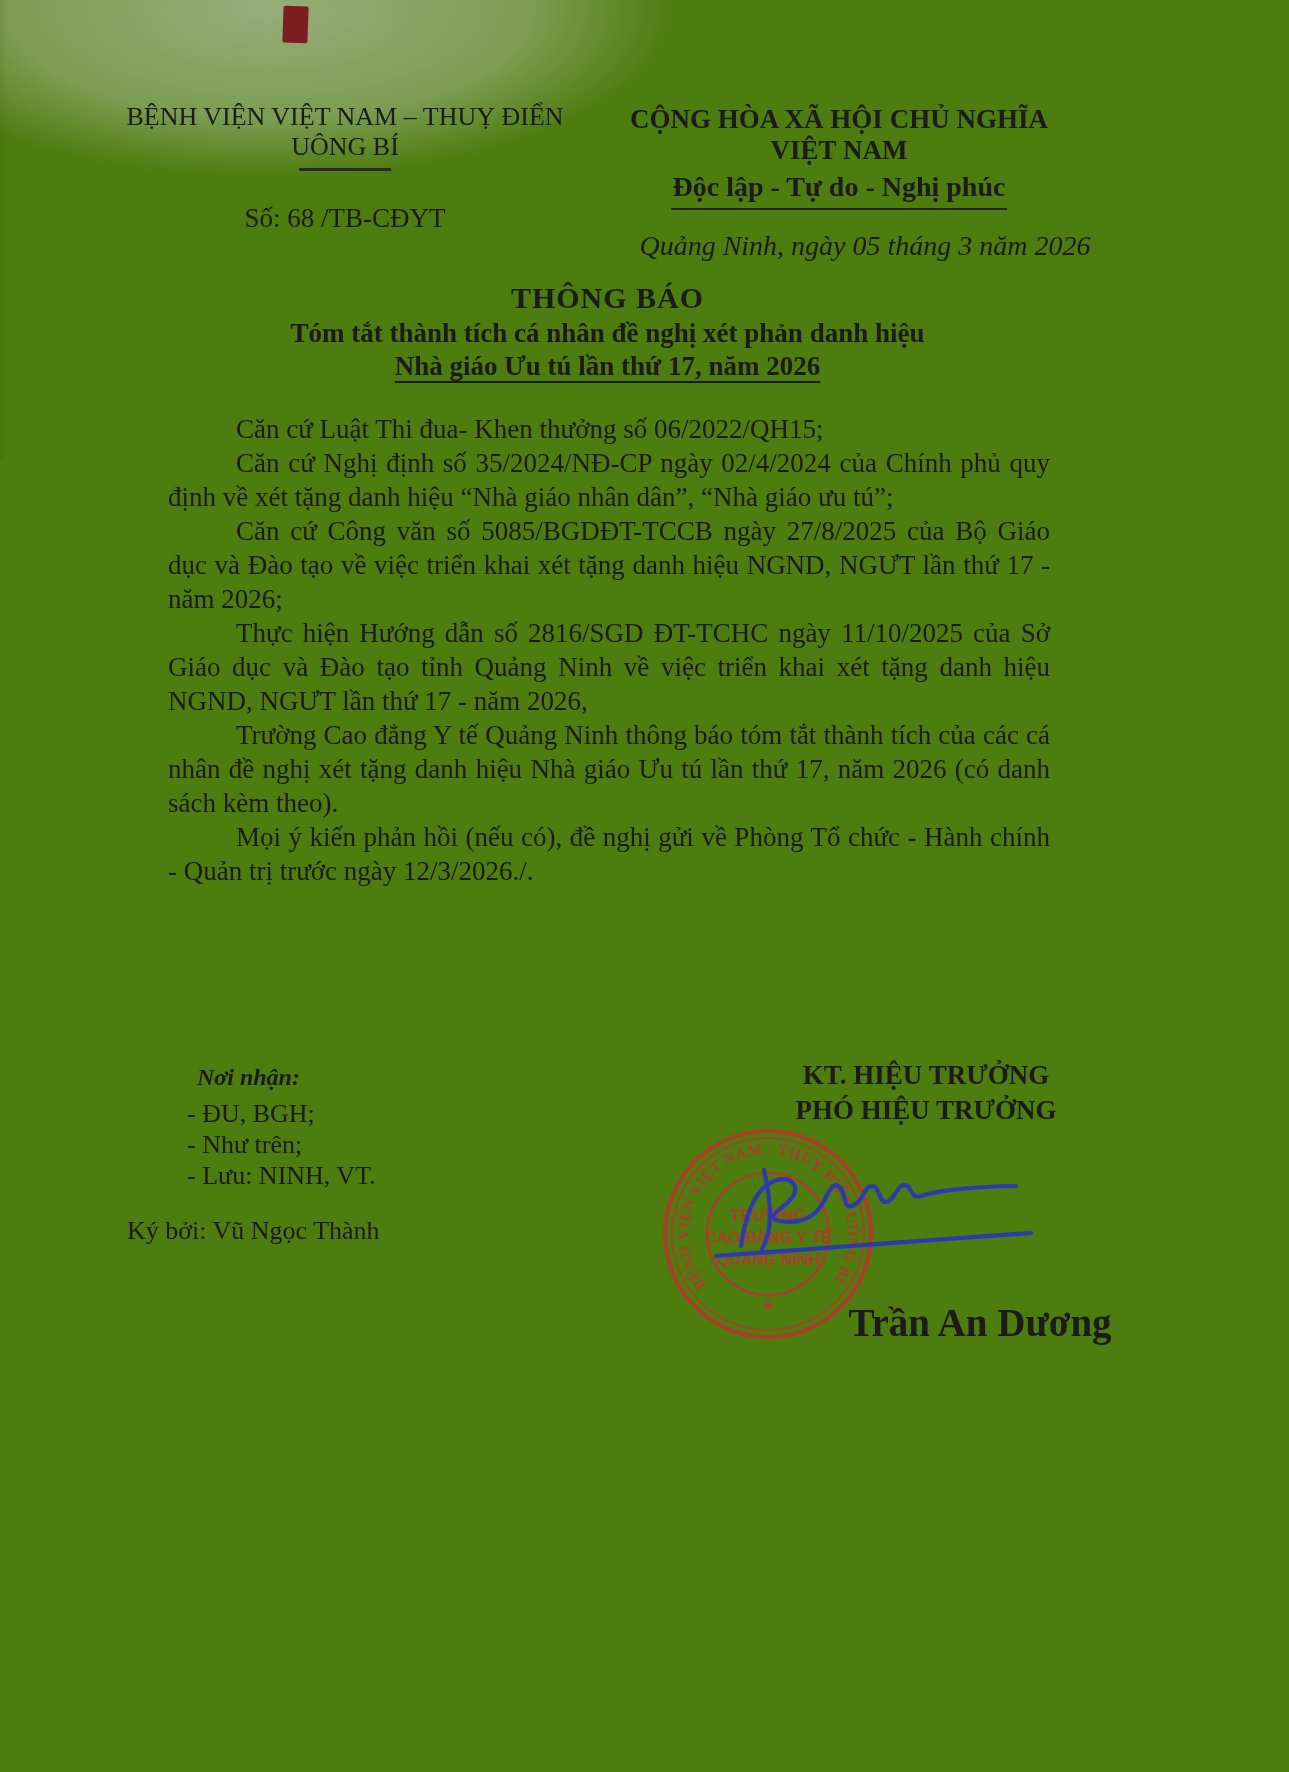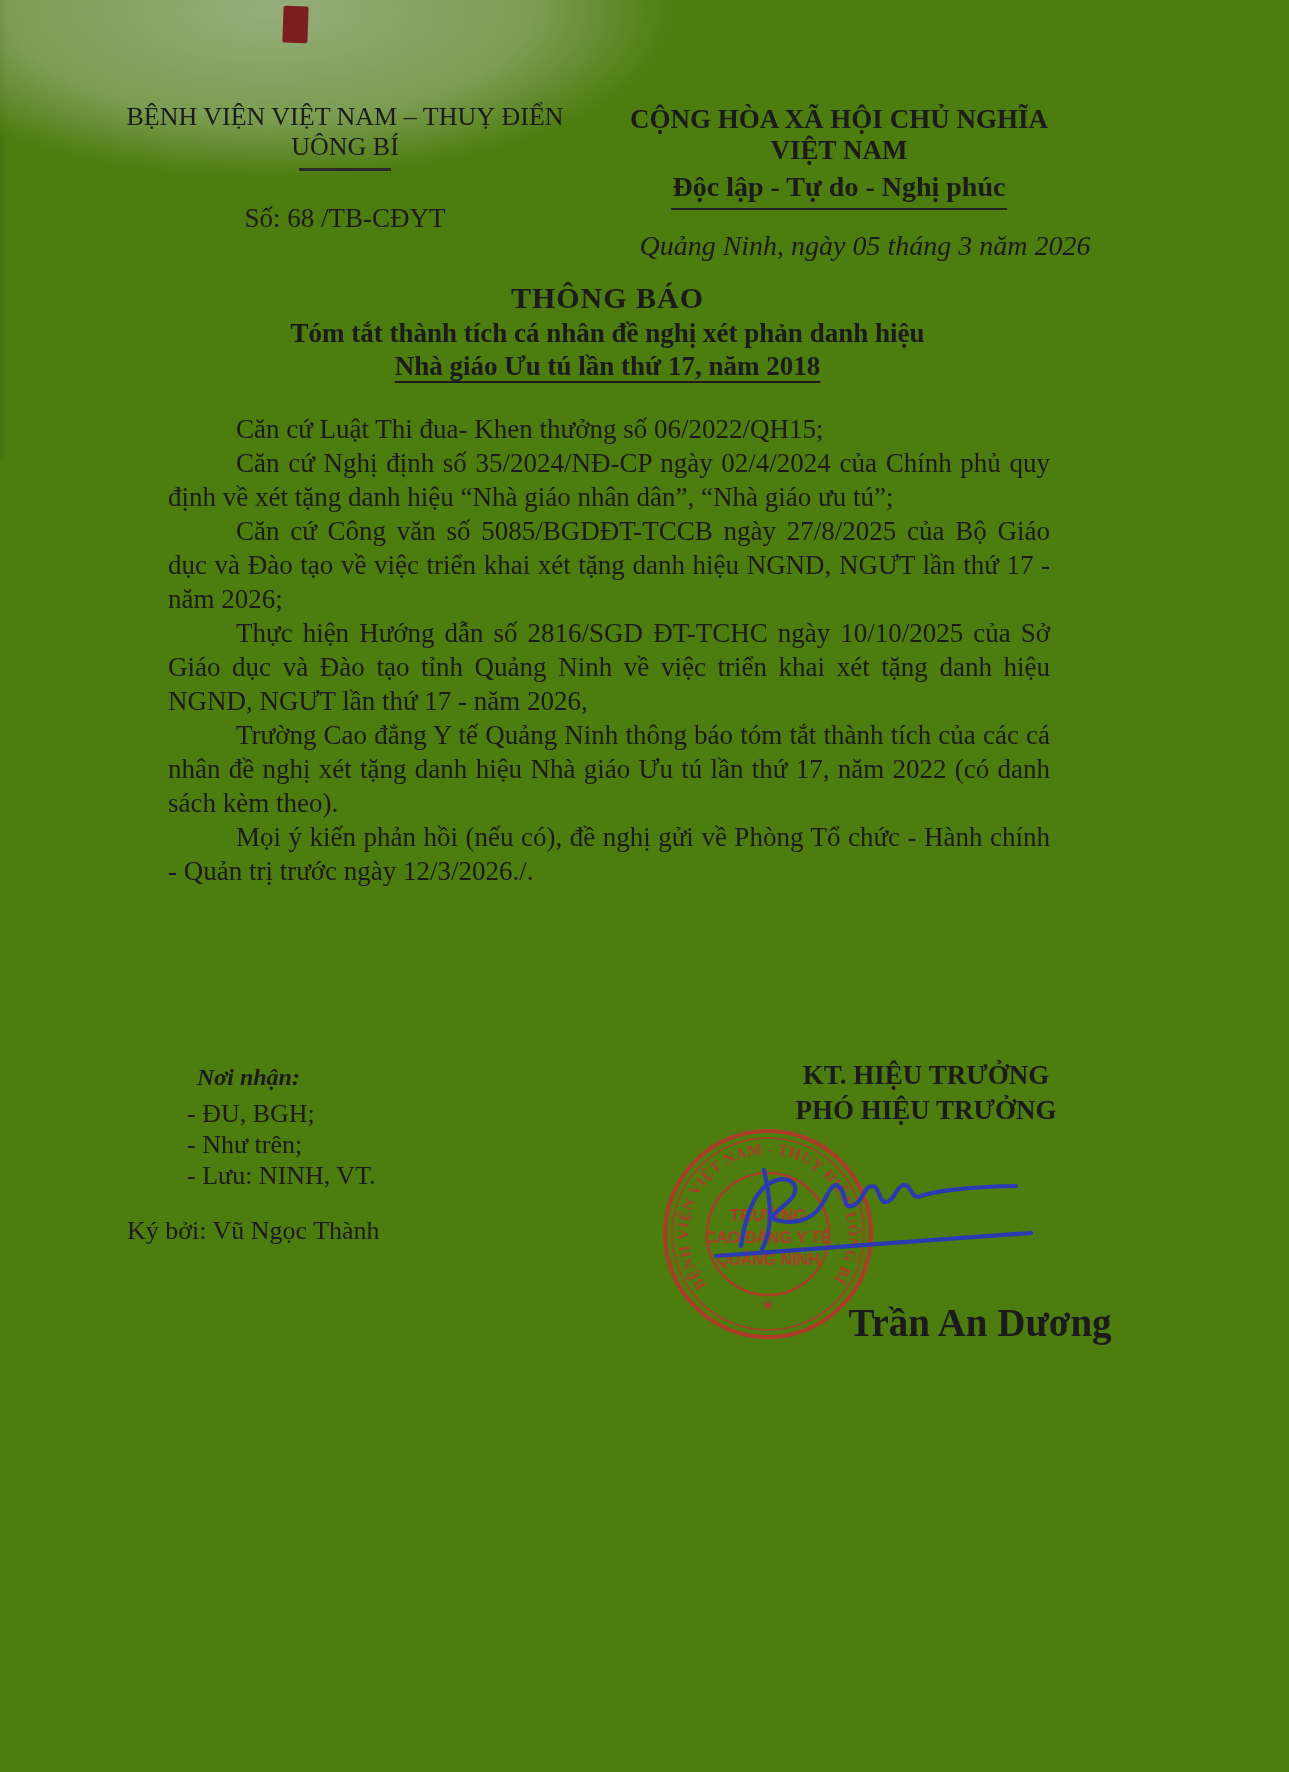--- a/index.html
+++ b/index.html
@@ -68,29 +68,29 @@
 
   <div class="nat">
     <div class="nat-republic">CỘNG HÒA XÃ HỘI CHỦ NGHĨA VIỆT NAM</div>
     <div><span class="nat-motto">Độc lập - Tự do - Nghị phúc</span></div>
     <div class="nat-date">Quảng Ninh, ngày 05 tháng 3 năm 2026</div>
   </div>
 
   <div class="title">
     <div class="title-h">THÔNG BÁO</div>
     <div class="title-s1">Tóm tắt thành tích cá nhân đề nghị xét phản danh hiệu</div>
-    <div class="title-s2">Nhà giáo Ưu tú lần thứ 17, năm 2018</div>
+    <div class="title-s2">Nhà giáo Ưu tú lần thứ 17, năm 2026</div>
   </div>
 
   <div class="body-text">
     <p>Căn cứ Luật Thi đua- Khen thưởng số 06/2022/QH15;</p>
     <p>Căn cứ Nghị định số 35/2024/NĐ-CP ngày 02/4/2024 của Chính phủ quy định về xét tặng danh hiệu “Nhà giáo nhân dân”, “Nhà giáo ưu tú”;</p>
     <p>Căn cứ Công văn số 5085/BGDĐT-TCCB ngày 27/8/2025 của Bộ Giáo dục và Đào tạo về việc triển khai xét tặng danh hiệu NGND, NGƯT lần thứ 17 - năm 2026;</p>
-    <p>Thực hiện Hướng dẫn số 2816/SGD ĐT-TCHC ngày 10/10/2025 của Sở Giáo dục và Đào tạo tỉnh Quảng Ninh về việc triển khai xét tặng danh hiệu NGND, NGƯT lần thứ 17 - năm 2026,</p>
-    <p>Trường Cao đẳng Y tế Quảng Ninh thông báo tóm tắt thành tích của các cá nhân đề nghị xét tặng danh hiệu Nhà giáo Ưu tú lần thứ 17, năm 2022 (có danh sách kèm theo).</p>
+    <p>Thực hiện Hướng dẫn số 2816/SGD ĐT-TCHC ngày 11/10/2025 của Sở Giáo dục và Đào tạo tỉnh Quảng Ninh về việc triển khai xét tặng danh hiệu NGND, NGƯT lần thứ 17 - năm 2026,</p>
+    <p>Trường Cao đẳng Y tế Quảng Ninh thông báo tóm tắt thành tích của các cá nhân đề nghị xét tặng danh hiệu Nhà giáo Ưu tú lần thứ 17, năm 2026 (có danh sách kèm theo).</p>
     <p>Mọi ý kiến phản hồi (nếu có), đề nghị gửi về Phòng Tổ chức - Hành chính - Quản trị trước ngày 12/3/2026./.</p>
   </div>
 
   <div class="recipients">
     <div class="head">Nơi nhận:</div>
     <div>- ĐU, BGH;</div>
     <div>- Như trên;</div>
     <div>- Lưu: NINH, VT.</div>
   </div>
 

